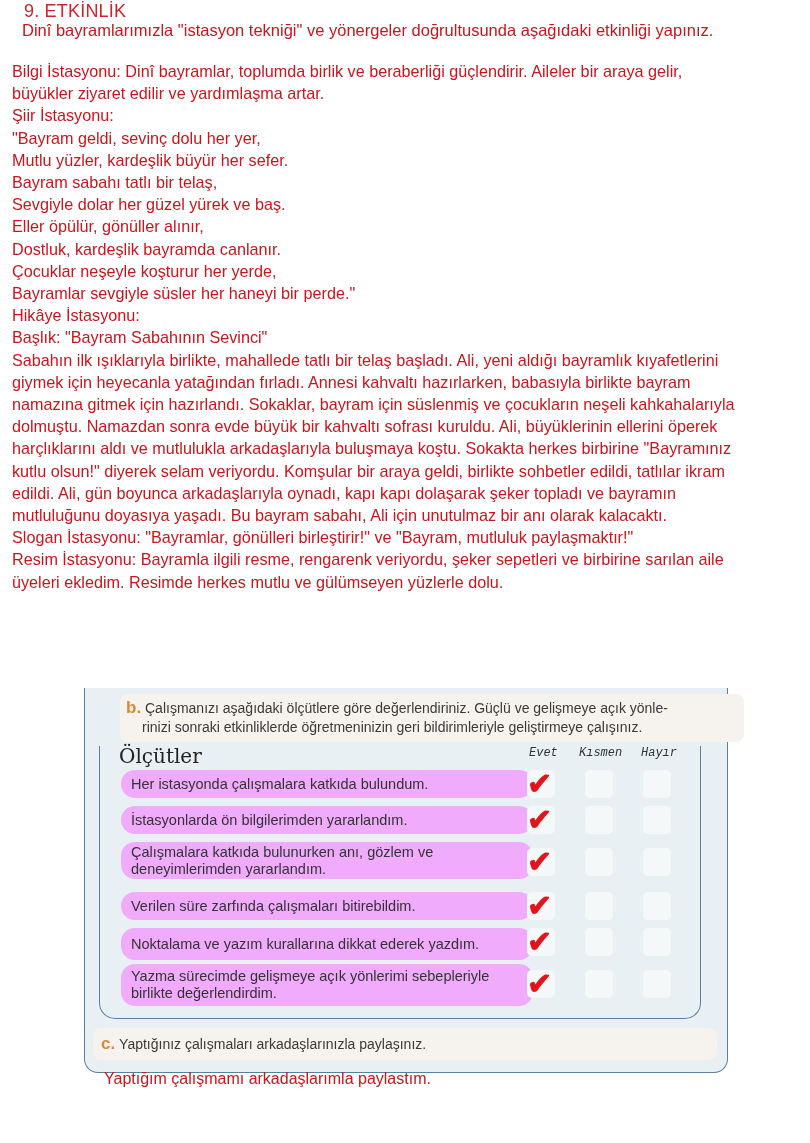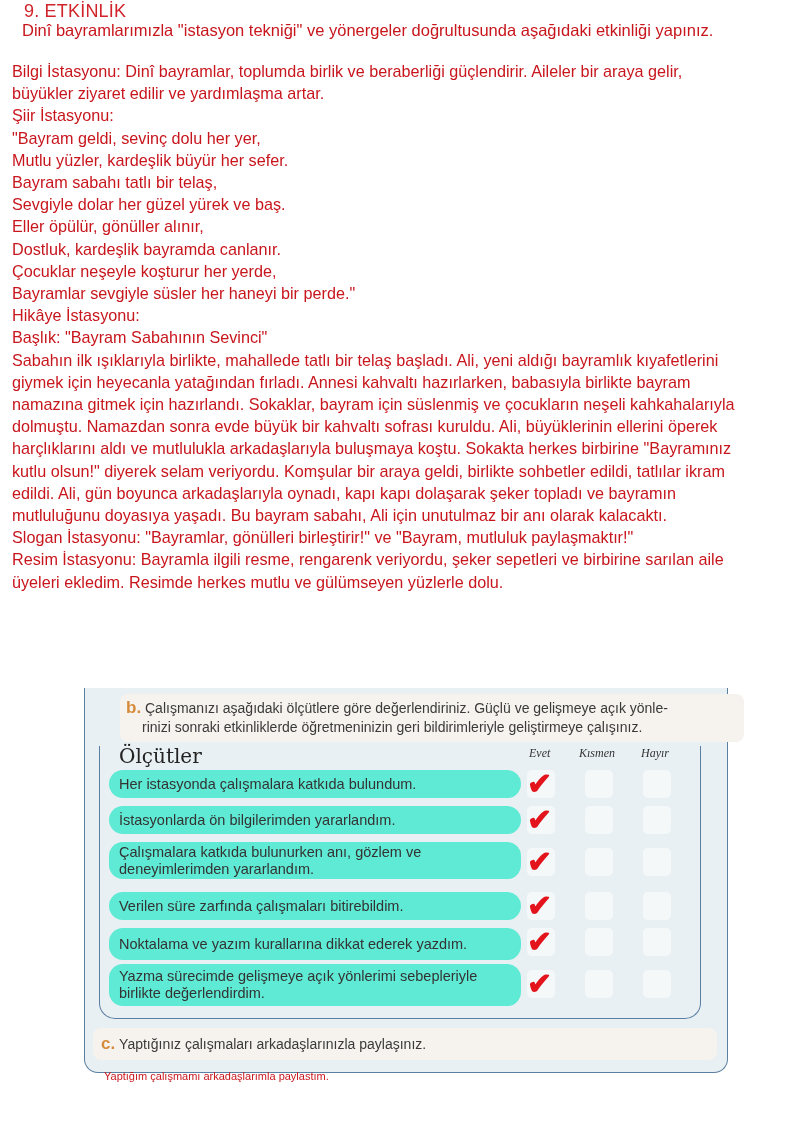--- a/index.html
+++ b/index.html
@@ -20,29 +20,29 @@
   .b-instr {
     position: absolute; left: 8px; top: 6px; width: 624px; height: 48px;
     background: #f6f2ee; border-radius: 8px; font-size: 14px; line-height: 19px; color: #3a3a3a; padding: 4px 6px; box-sizing: border-box; margin-left: 27px;
   }
   .letter { color: #d68b3a; font-weight: bold; font-size: 17px; }
   .inner {
     position: absolute; left: 14px; top: 58px; width: 600px; height: 272px;
     border: 1.5px solid #5b7fa0; border-top: none; border-radius: 0 0 16px 16px;
   }
   .olc { position: absolute; left: 34px; top: 56px; font-size: 20px; color: #222; font-family: "DejaVu Serif", serif; }
-  .colhdr { position: absolute; top: 58px; font-size: 12px; color: #333; font-family: Liberation Serif, serif; font-style: italic; }
-  .row { position: absolute; left: 24px; width: 412px; background: #5eead4; border-radius: 14px; font-size: 14.5px; line-height: 17px; color: #333; padding: 6px 10px; box-sizing: border-box; display: flex; align-items: center; }
+  .colhdr { position: absolute; top: 58px; font-size: 12px; color: #333; font-family: Liberation Mono, monospace; font-style: italic; }
+  .row { position: absolute; left: 36px; width: 412px; background: #f0abfc; border-radius: 14px; font-size: 14.5px; line-height: 17px; color: #333; padding: 6px 10px; box-sizing: border-box; display: flex; align-items: center; }
   .box { position: absolute; width: 28px; height: 28px; background: #f4f8f9; border-radius: 5px; }
   .check { position: absolute; font-size: 30px; color: #e3141c; font-weight: bold; line-height: 28px; }
   .c-instr {
     position: absolute; left: 8px; top: 340px; width: 624px; height: 32px;
     background: #f6f2ee; border-radius: 8px; font-size: 14px; color: #3a3a3a; padding: 0 8px; box-sizing: border-box; display: flex; align-items: center;
   }
-  .final { position: absolute; left: 104px; top: 1070px; font-size: 11px; color: #c8161d; }
+  .final { position: absolute; left: 104px; top: 1070px; font-size: 16px; color: #c8161d; }
 </style>
 </head>
 <body>
 
 <div class="header">
   <div class="act-title">9. ETKİNLİK</div>
   <div class="act-instr">Dinî bayramlarımızla "istasyon tekniği" ve yönergeler doğrultusunda aşağıdaki etkinliği yapınız.</div>
 </div>
 
 <div class="answer">

